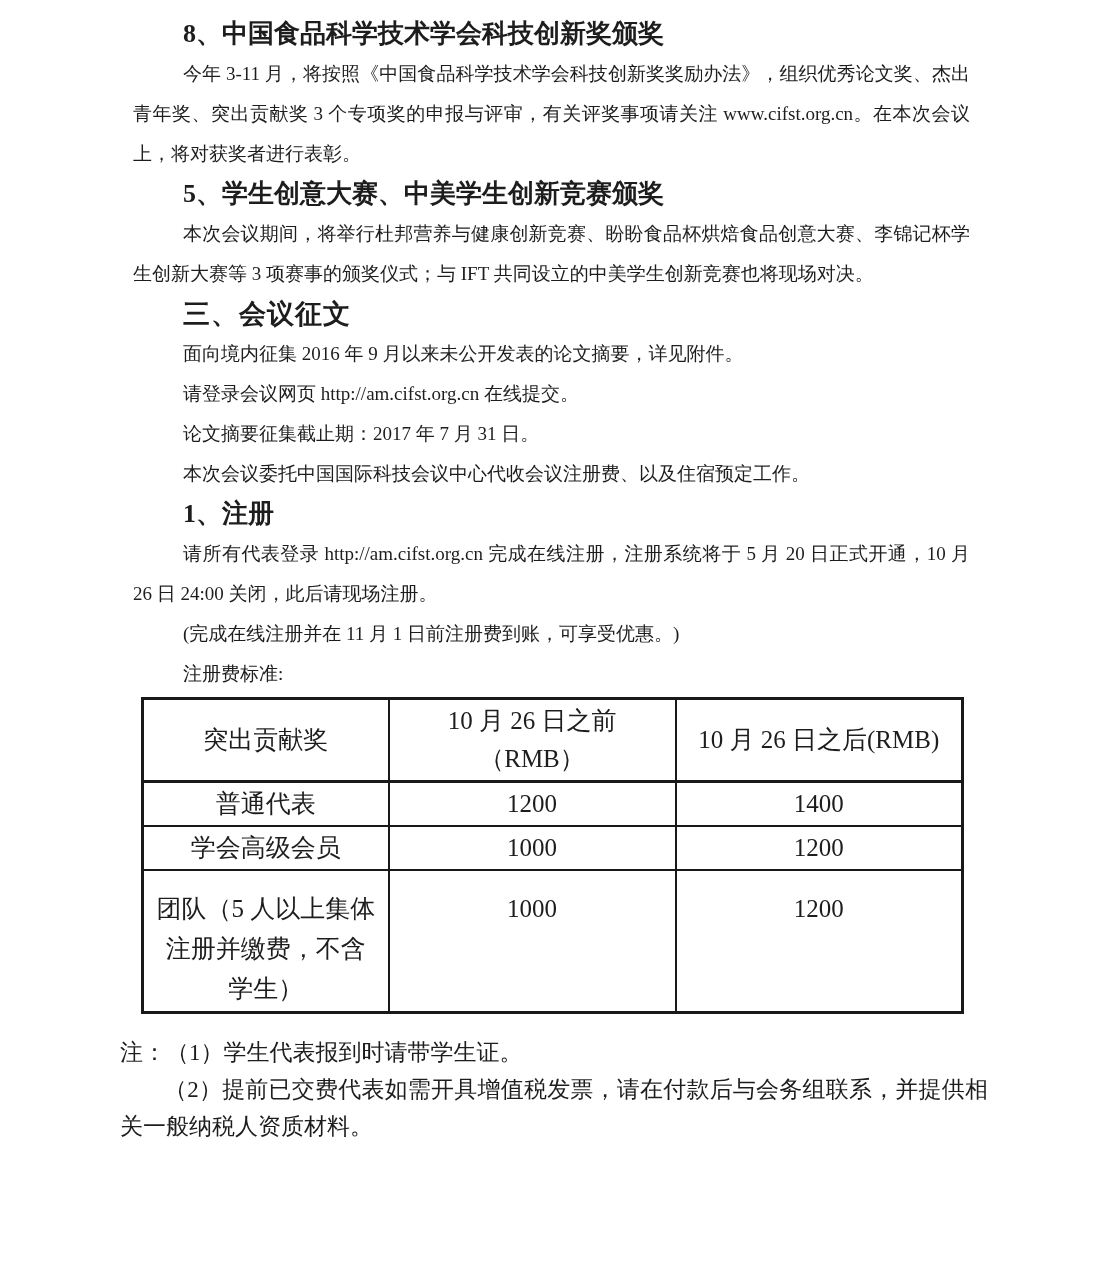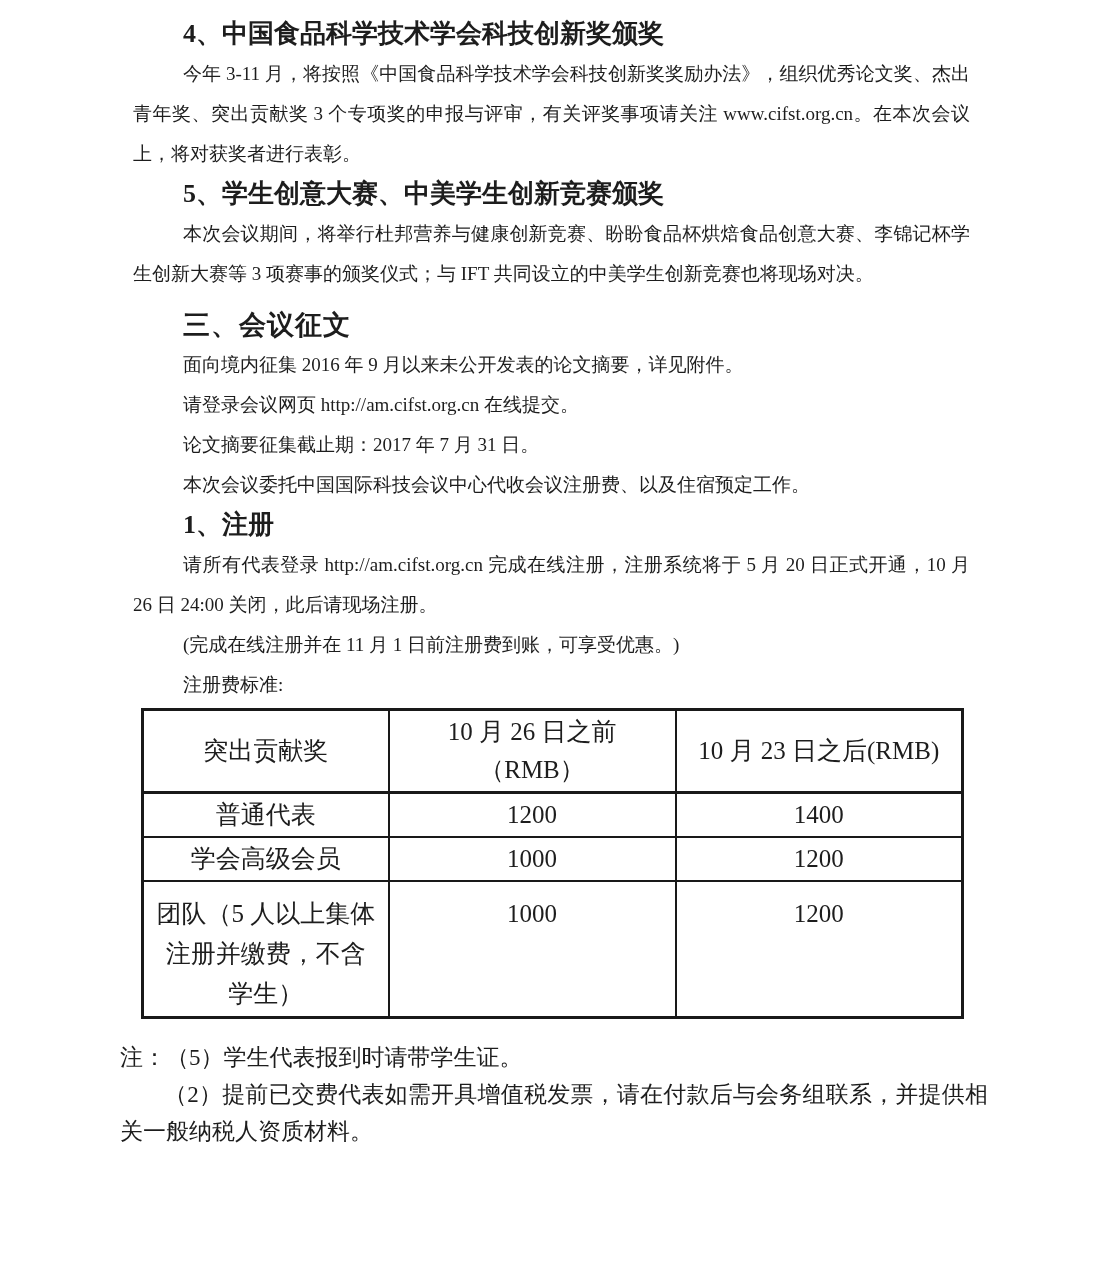--- a/index.html
+++ b/index.html
@@ -12,21 +12,21 @@
     font-size:25px;
     line-height:40px;
     box-sizing:border-box;
     padding:14px 136px 0 133px;
     overflow:hidden;
   }
   p,h2,h3{margin:0;font-size:19px;font-weight:normal;text-indent:50px;text-align:justify;}
   .h-num{font-weight:bold;font-size:26px;text-align:left;}
   .h-sec{
     font-family:"Liberation Sans","DejaVu Sans",sans-serif;
-    font-weight:bold;font-size:27px;text-align:left;letter-spacing:1px;margin-top:11px;
+    font-weight:bold;font-size:27px;text-align:left;letter-spacing:1px;
   }
   .single{text-align:left;}
   .fee-table{
     border-collapse:collapse;
     table-layout:fixed;
     width:820px;
     margin:3px 0 0 8px;
     border:3px solid #191919;
   }
   .fee-table col.c1{width:246px;}
@@ -36,36 +36,36 @@
     border:2px solid #191919;border-bottom:3px solid #191919;
     font-weight:normal;text-align:center;
     height:42px;padding:2px 6px;line-height:38px;
   }
   .fee-table td{
     border:2px solid #191919;
     height:38px;padding:2px 10px;
     text-align:center;vertical-align:middle;line-height:38px;
   }
   .fee-table tr.tall td{
-    height:80px;vertical-align:top;padding-top:12px;line-height:40px;
+    height:80px;vertical-align:top;padding-top:18px;line-height:40px;
   }
   .notes{margin-top:20px;}
   .note{
     font-size:23px;line-height:37px;
     margin-left:-13px;margin-right:-18px;
     text-indent:0;text-align:justify;
   }
   .note.indented{text-indent:44px;}
 </style>
 </head>
 <body>
 
 <div class="page">
 
-  <h3 class="h-num">4、中国食品科学技术学会科技创新奖颁奖</h3>
+  <h3 class="h-num">8、中国食品科学技术学会科技创新奖颁奖</h3>
   <p class="para">今年 3-11 月，将按照《中国食品科学技术学会科技创新奖奖励办法》，组织优秀论文奖、杰出青年奖、突出贡献奖 3 个专项奖的申报与评审，有关评奖事项请关注 www.cifst.org.cn。在本次会议上，将对获奖者进行表彰。</p>
 
   <h3 class="h-num">5、学生创意大赛、中美学生创新竞赛颁奖</h3>
   <p class="para">本次会议期间，将举行杜邦营养与健康创新竞赛、盼盼食品杯烘焙食品创意大赛、李锦记杯学生创新大赛等 3 项赛事的颁奖仪式；与 IFT 共同设立的中美学生创新竞赛也将现场对决。</p>
 
   <h2 class="h-sec">三、会议征文</h2>
   <p class="para single">面向境内征集 2016 年 9 月以来未公开发表的论文摘要，详见附件。</p>
   <p class="para single">请登录会议网页 http://am.cifst.org.cn 在线提交。</p>
   <p class="para single">论文摘要征集截止期：2017 年 7 月 31 日。</p>
 
@@ -79,21 +79,21 @@
   <table class="fee-table">
     <colgroup>
         <col class="c1">
         <col class="c2">
         <col class="c3">
       </colgroup>
     <thead>
       <tr>
         <th>突出贡献奖</th>
         <th>10 月 26 日之前（RMB）</th>
-        <th>10 月 23 日之后(RMB)</th>
+        <th>10 月 26 日之后(RMB)</th>
       </tr>
     </thead>
     <tbody>
       <tr>
         <td>普通代表</td>
         <td>1200</td>
         <td>1400</td>
       </tr>
       <tr>
         <td>学会高级会员</td>
@@ -102,18 +102,18 @@
       </tr>
       <tr class="tall">
         <td>团队（5 人以上集体注册并缴费，不含学生）</td>
         <td>1000</td>
         <td>1200</td>
       </tr>
     </tbody>
   </table>
 
   <div class="notes">
-    <p class="note first">注：（5）学生代表报到时请带学生证。</p>
+    <p class="note first">注：（1）学生代表报到时请带学生证。</p>
     <p class="note indented">（2）提前已交费代表如需开具增值税发票，请在付款后与会务组联系，并提供相关一般纳税人资质材料。</p>
 
   </div>
 
 </div>
 
 </body></html>

